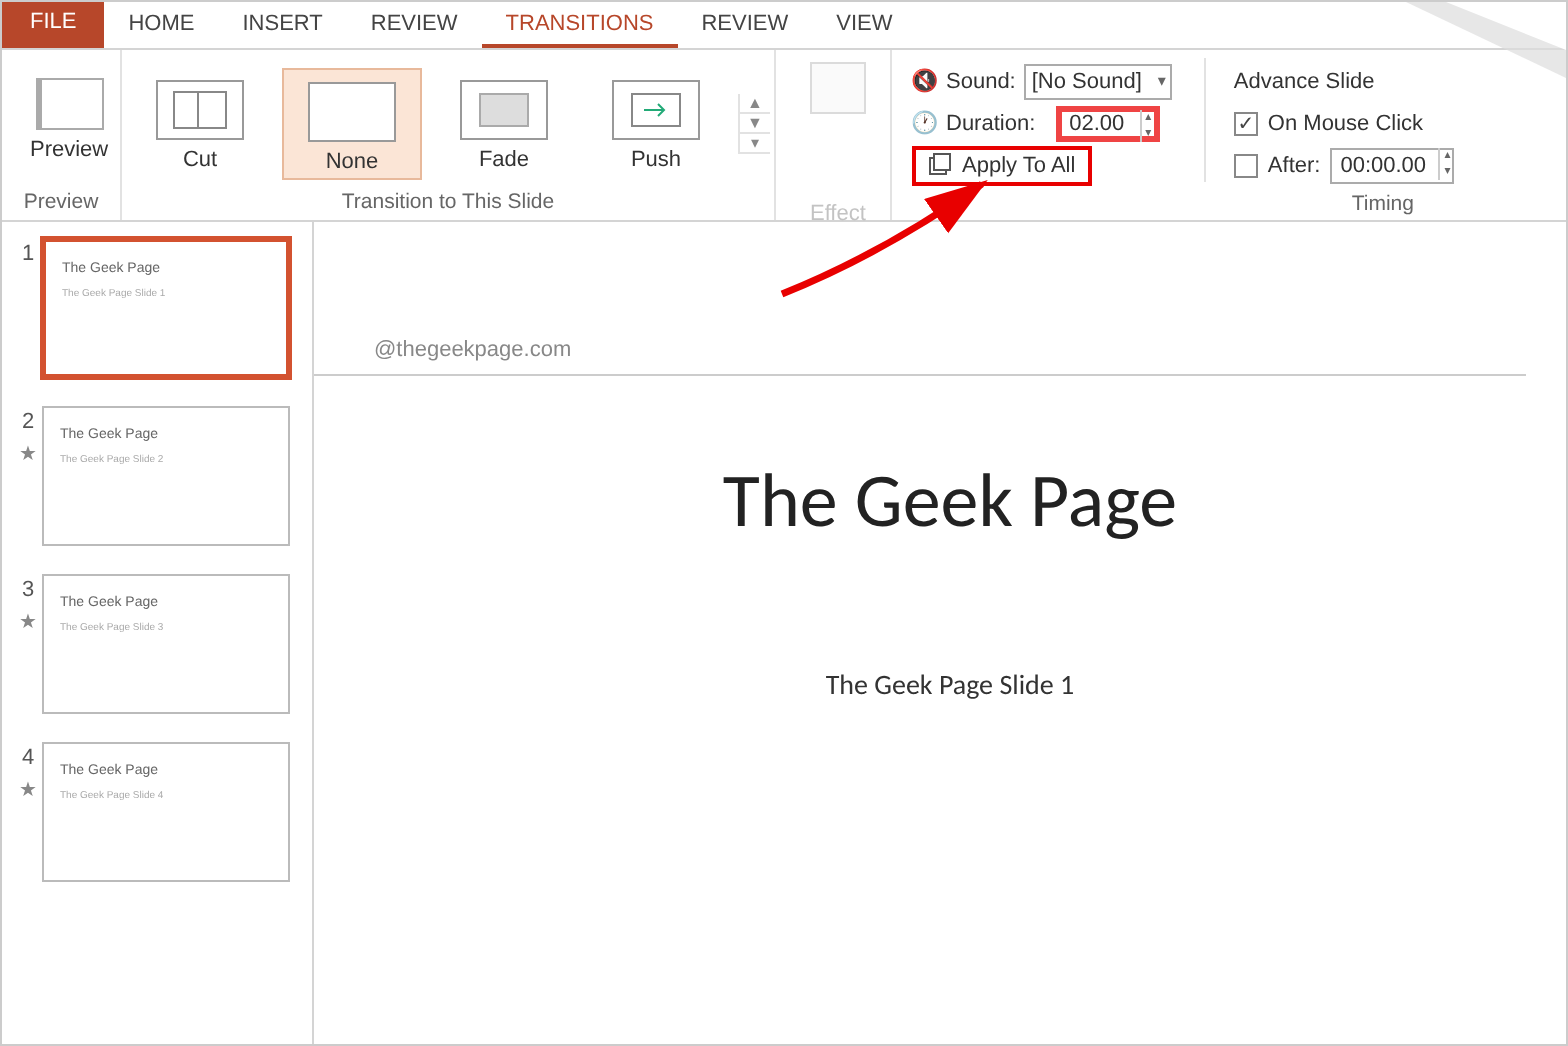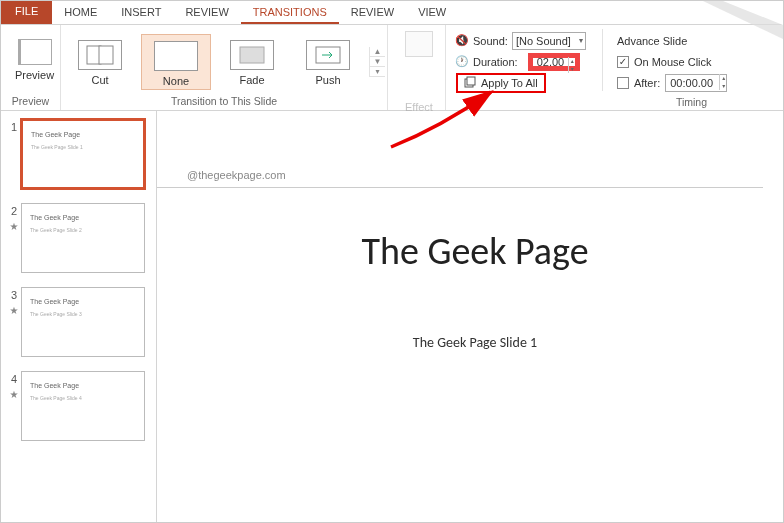--- a/index.html
+++ b/index.html
@@ -39,21 +39,21 @@
   
   .effect-opt { display:flex; flex-direction:column; align-items:center; padding:4px 6px; color:#aaa; font-size:11px; cursor:default; opacity:.7;gap:42px;}
   .effect-icon { width:28px; height:26px; border:1px solid #ccc; background:#f8f8f8; margin-bottom:2px;}
 
   
   .timing-rows { display:flex; flex-direction:column; gap:2px; font-size:11px; color:#333; padding:2px 4px;}
   .timing-row { display:flex; align-items:center; height:19px; gap:4px;}
   .tiny-icon { width:13px; height:13px; display:inline-flex; align-items:center; justify-content:center; }
   .combo { border:1px solid #ababab; height:18px; font-size:11px; padding:0 14px 0 3px; background:#fff; position:relative; display:inline-flex; align-items:center; min-width:74px;}
   .combo::after { content:"▾"; position:absolute; right:2px; font-size:8px; color:#666;}
-  .spinner { border:5px solid #ef4444; height:18px; width:52px; font-size:11px; padding:0 12px 0 4px; background:#fff; position:relative; display:inline-flex; align-items:center;}
+  .spinner { border:3px solid #ef4444; height:18px; width:52px; font-size:11px; padding:0 12px 0 4px; background:#fff; position:relative; display:inline-flex; align-items:center;}
   .spinner::after { content:"▴\A▾"; white-space:pre; position:absolute; right:1px; top:-1px; font-size:6px; line-height:8px; color:#666; border-left:1px solid #ccc; padding-left:2px;}
   .apply-all { display:flex; align-items:center; gap:4px; border:2px solid #e80000; padding:1px 6px; height:20px; cursor:pointer;}
 
   
   .adv-rows { display:flex; flex-direction:column; gap:2px; font-size:11px; color:#333; padding:2px 6px 2px 2px;}
   .adv-row { display:flex; align-items:center; height:19px; gap:5px;}
   .chk { width:12px; height:12px; border:1px solid #888; display:inline-flex; align-items:center; justify-content:center; font-size:10px; color:#444;}
   .time-box { border:1px solid #ababab; height:18px; width:62px; font-size:11px; padding:0 12px 0 4px; background:#fff; position:relative; display:inline-flex; align-items:center;}
   .time-box::after { content:"▴\A▾"; white-space:pre; position:absolute; right:1px; top:-1px; font-size:6px; line-height:8px; color:#666; border-left:1px solid #ccc; padding-left:2px;}
 

